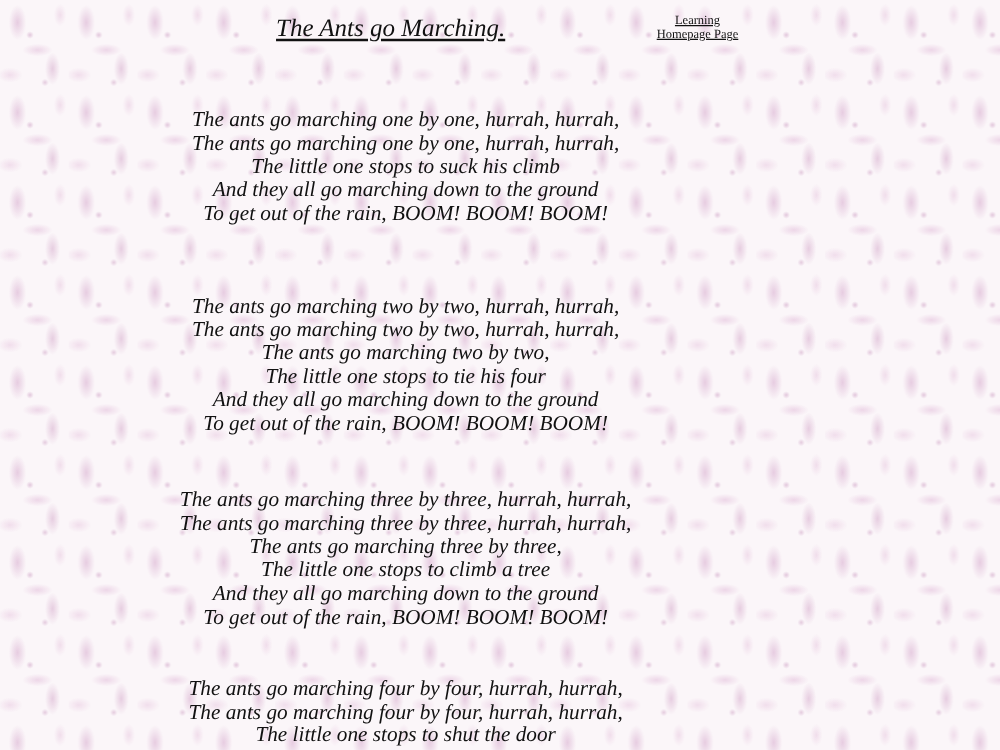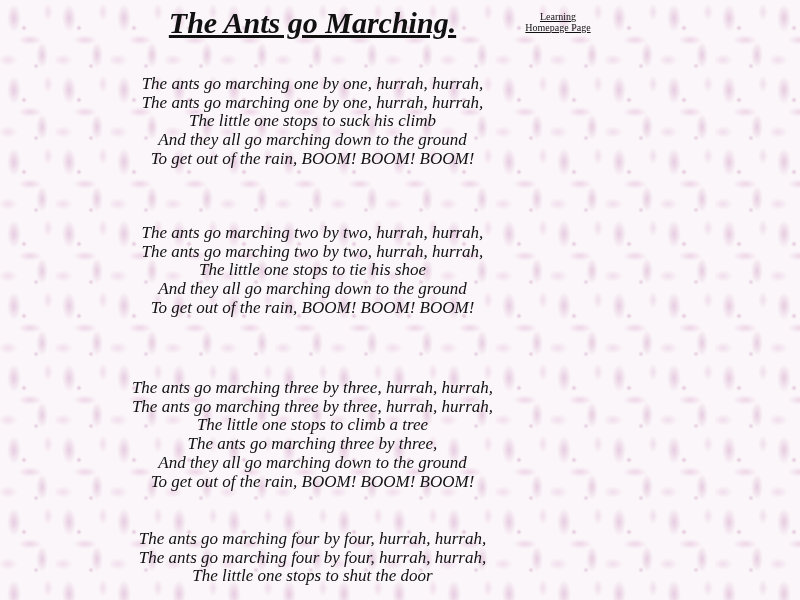--- a/index.html
+++ b/index.html
@@ -23,27 +23,27 @@
       background-size: 55px 72px;
       font-family: "Liberation Serif", "DejaVu Serif", serif;
       color: #111;
     }
     .title {
       position: absolute;
       left: 0;
       top: 9px;
       width: 625px;
       text-align: center;
-      font-size: 30px;
+      font-size: 20px;
       font-style: italic;
       text-decoration: underline;
       text-underline-offset: 2px;
       line-height: 28px;
       margin: 0;
-      font-weight: bold;
+      font-weight: normal;
     }
     .nav {
       position: absolute;
       left: 518px;
       top: 11px;
       width: 80px;
       text-align: center;
       font-size: 10px;
       line-height: 11px;
     }
@@ -56,21 +56,21 @@
       position: absolute;
       left: 0;
       top: 75px;
       width: 625px;
       text-align: center;
       font-size: 17px;
       font-style: italic;
       line-height: 18.7px;
     }
     .verse {
-      margin: 0;
+      margin: 12px;
     }
     .verse .line {
       display: block;
     }
     .verse-0 { position: absolute; top: 0; left: 0; width: 625px; }
     .verse-1 { position: absolute; top: 149px; left: 0; width: 625px; }
     .verse-2 { position: absolute; top: 304px; left: 0; width: 625px; }
     .verse-3 { position: absolute; top: 455px; left: 0; width: 625px; }
   </style>
 </head>
@@ -87,29 +87,30 @@
   <div class="verse verse-0">
     <span class="line">The ants go marching one by one, hurrah, hurrah,</span>
     <span class="line">The ants go marching one by one, hurrah, hurrah,</span>
     <span class="line">The little one stops to suck his climb</span>
     <span class="line">And they all go marching down to the ground</span>
     <span class="line">To get out of the rain, BOOM! BOOM! BOOM!</span>
   </div>
   <div class="verse verse-1">
     <span class="line">The ants go marching two by two, hurrah, hurrah,</span>
     <span class="line">The ants go marching two by two, hurrah, hurrah,</span>
-    <span class="line">The little one stops to tie his shoe</span>
+    <span class="line">The ants go marching two by two,</span>
+    <span class="line">The little one stops to tie his four</span>
     <span class="line">And they all go marching down to the ground</span>
     <span class="line">To get out of the rain, BOOM! BOOM! BOOM!</span>
   </div>
   <div class="verse verse-2">
     <span class="line">The ants go marching three by three, hurrah, hurrah,</span>
     <span class="line">The ants go marching three by three, hurrah, hurrah,</span>
+    <span class="line">The ants go marching three by three,</span>
     <span class="line">The little one stops to climb a tree</span>
-    <span class="line">The ants go marching three by three,</span>
     <span class="line">And they all go marching down to the ground</span>
     <span class="line">To get out of the rain, BOOM! BOOM! BOOM!</span>
   </div>
   <div class="verse verse-3">
     <span class="line">The ants go marching four by four, hurrah, hurrah,</span>
     <span class="line">The ants go marching four by four, hurrah, hurrah,</span>
     <span class="line">The little one stops to shut the door</span>
   </div>
 </div>
 

